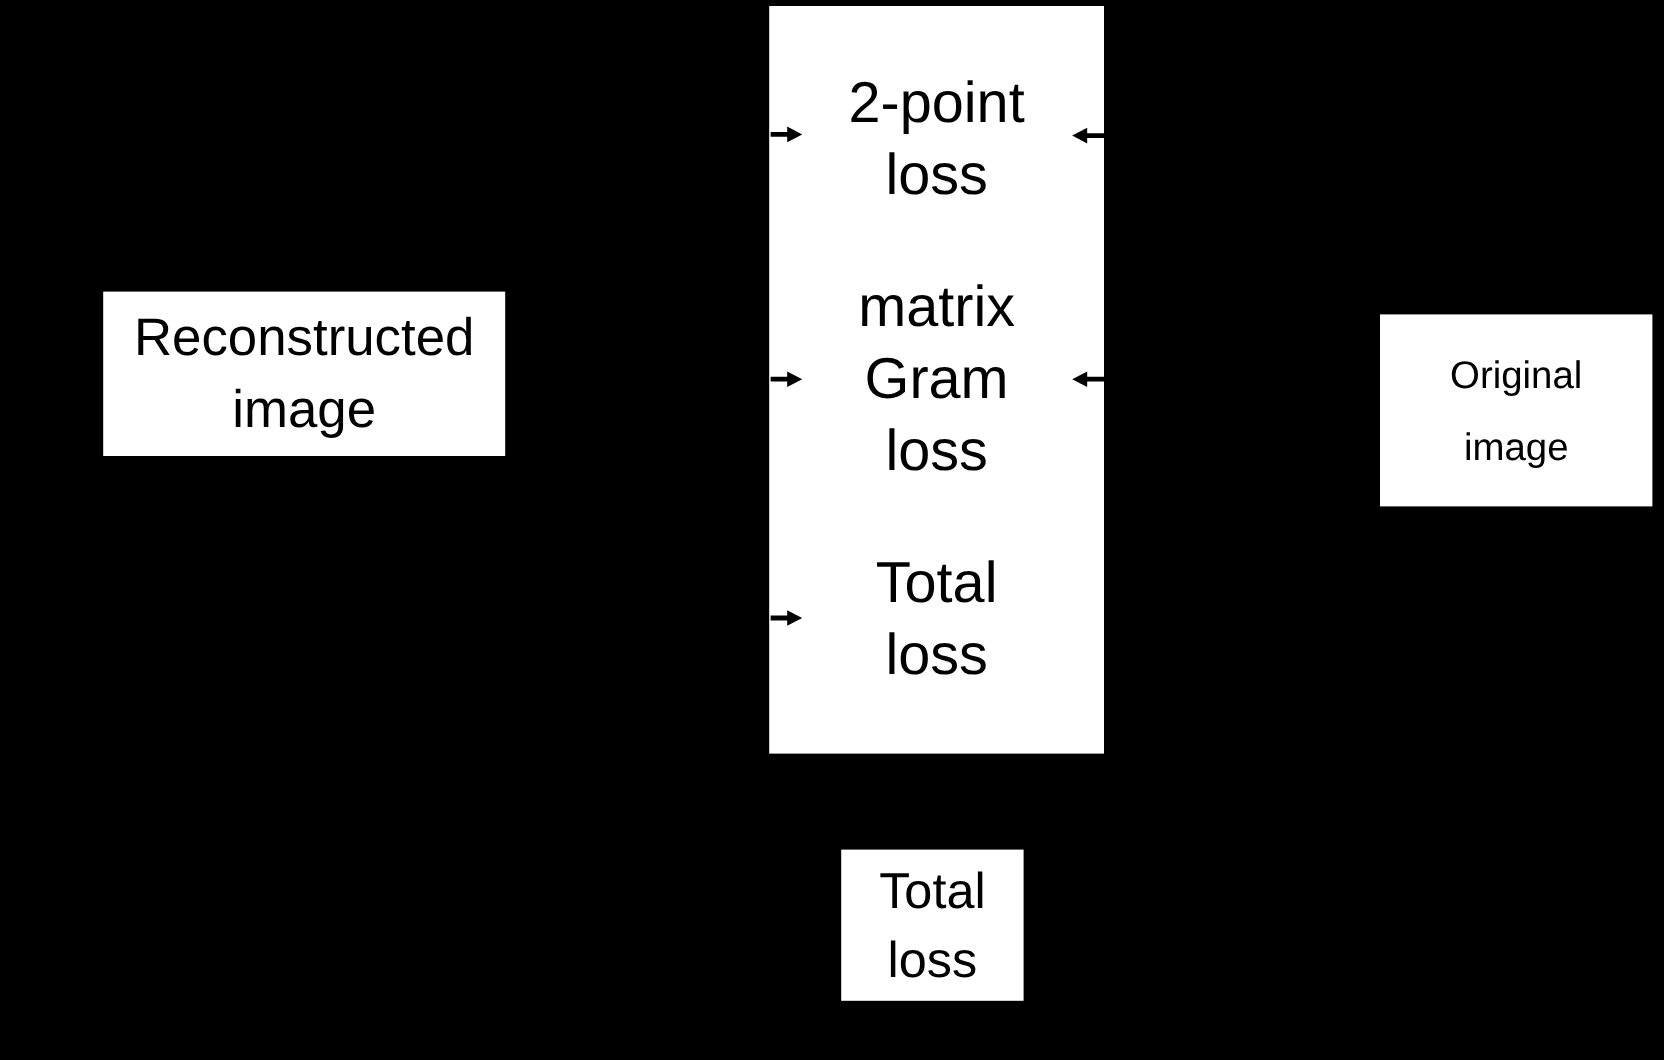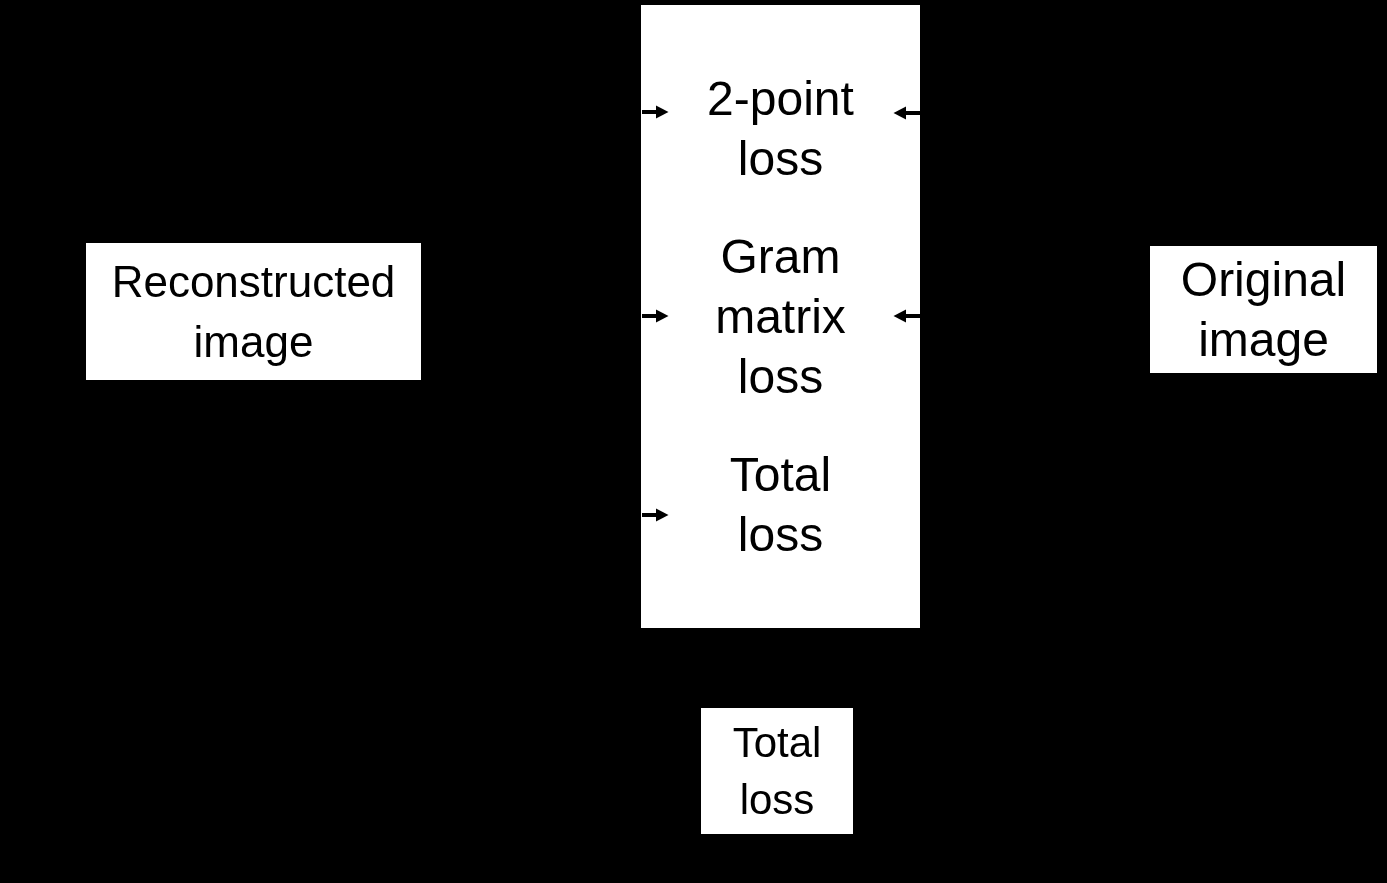--- a/index.html
+++ b/index.html
@@ -33,30 +33,30 @@
     font-size: 44px;
     line-height: 60px;
     margin-left: 11px;
   }
   
   .box--losses {
     left: 641px; top: 5px;
     width: 279px; height: 623px;
     font-size: 48px;
     line-height: 60px;
-    row-gap: 38px;
+    row-gap: 50px;
   }
   .loss-group {
     display: block;
   }
   
   .box--original {
-    left: 1150px; top: 246px;
-    width: 227px; height: 127px;
-    font-size: 48px;
+    left: 1150px; top: 262px;
+    width: 227px; height: 160px;
+    font-size: 32px;
     line-height: 60px;
   }
   
   .box--total-loss {
     left: 701px; top: 708px;
     width: 152px; height: 126px;
     font-size: 42px;
     line-height: 57px;
   }
   .line { display: block; }
@@ -84,22 +84,22 @@
     <span class="line">Reconstructed</span>
     <span class="line">image</span>
   </div>
 
   <div class="box box--losses">
     <div class="loss-group">
       <span class="line">2-point</span>
       <span class="line">loss</span>
     </div>
     <div class="loss-group">
+      <span class="line">matrix</span>
       <span class="line">Gram</span>
-      <span class="line">matrix</span>
       <span class="line">loss</span>
     </div>
     <div class="loss-group">
       <span class="line">Total</span>
       <span class="line">loss</span>
     </div>
   </div>
 
   <div class="box box--original">
     <span class="line">Original</span>

